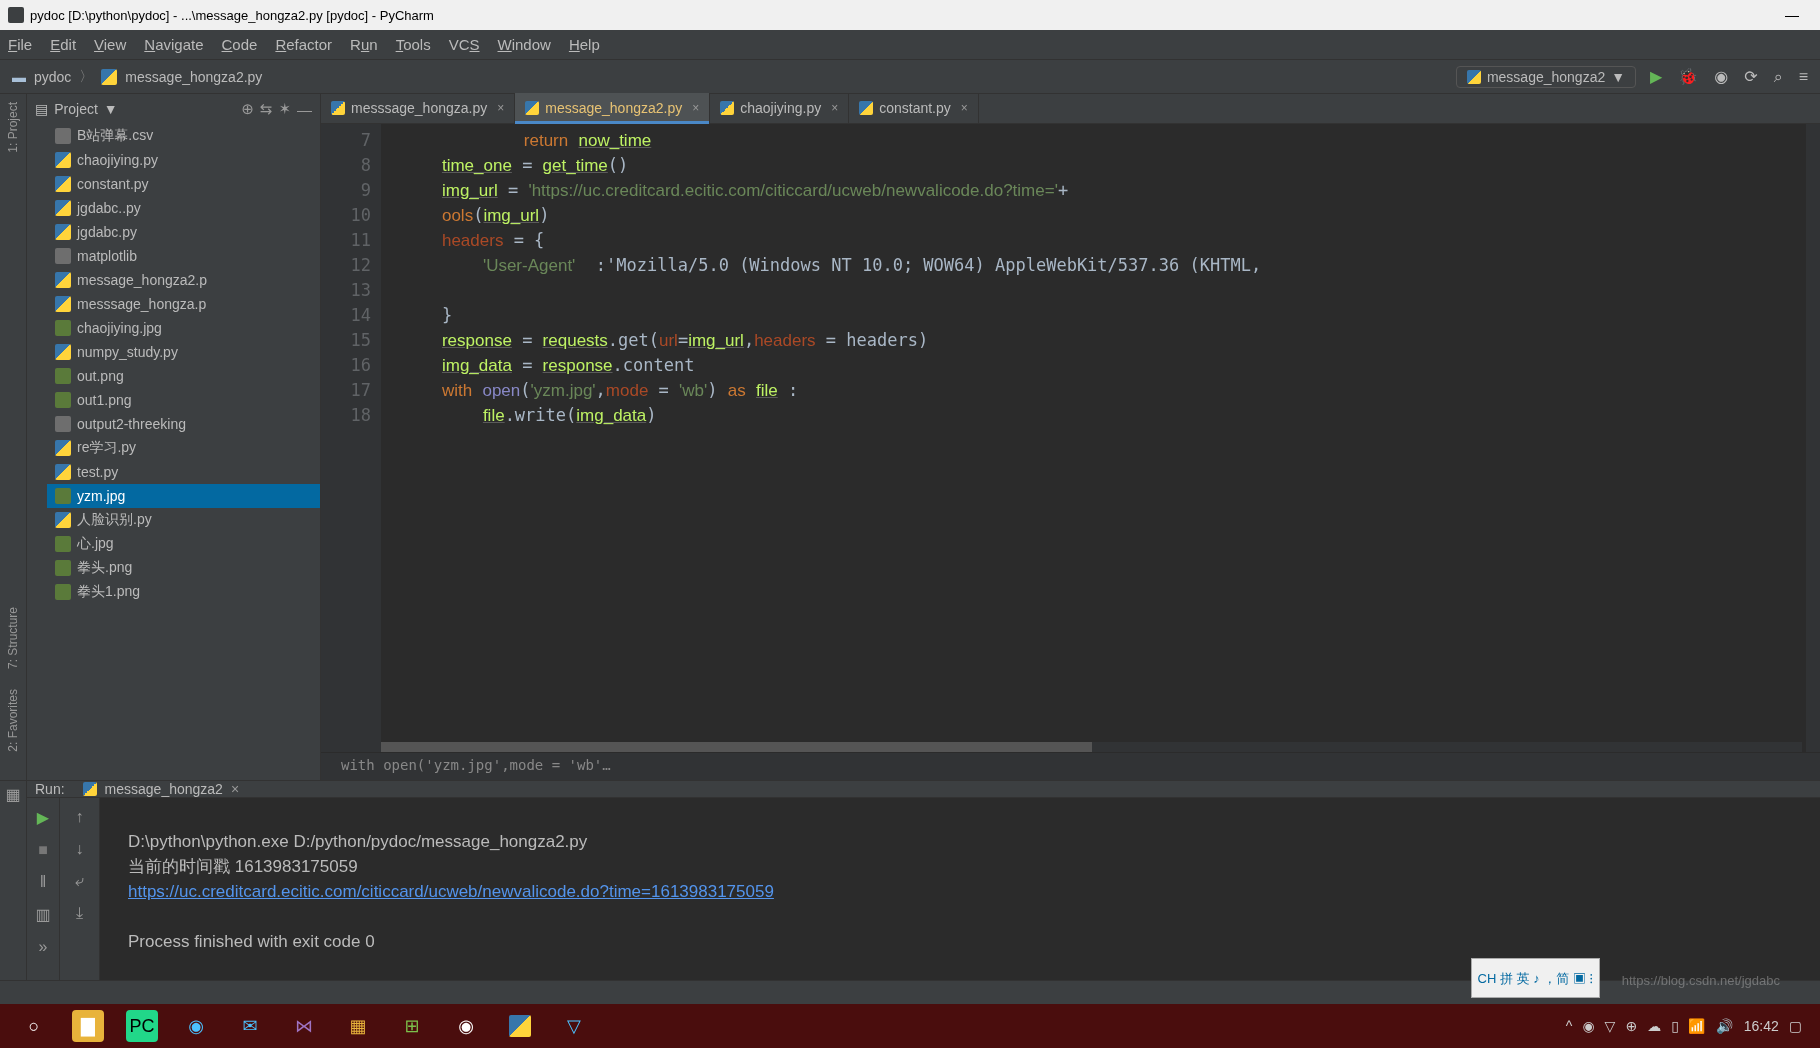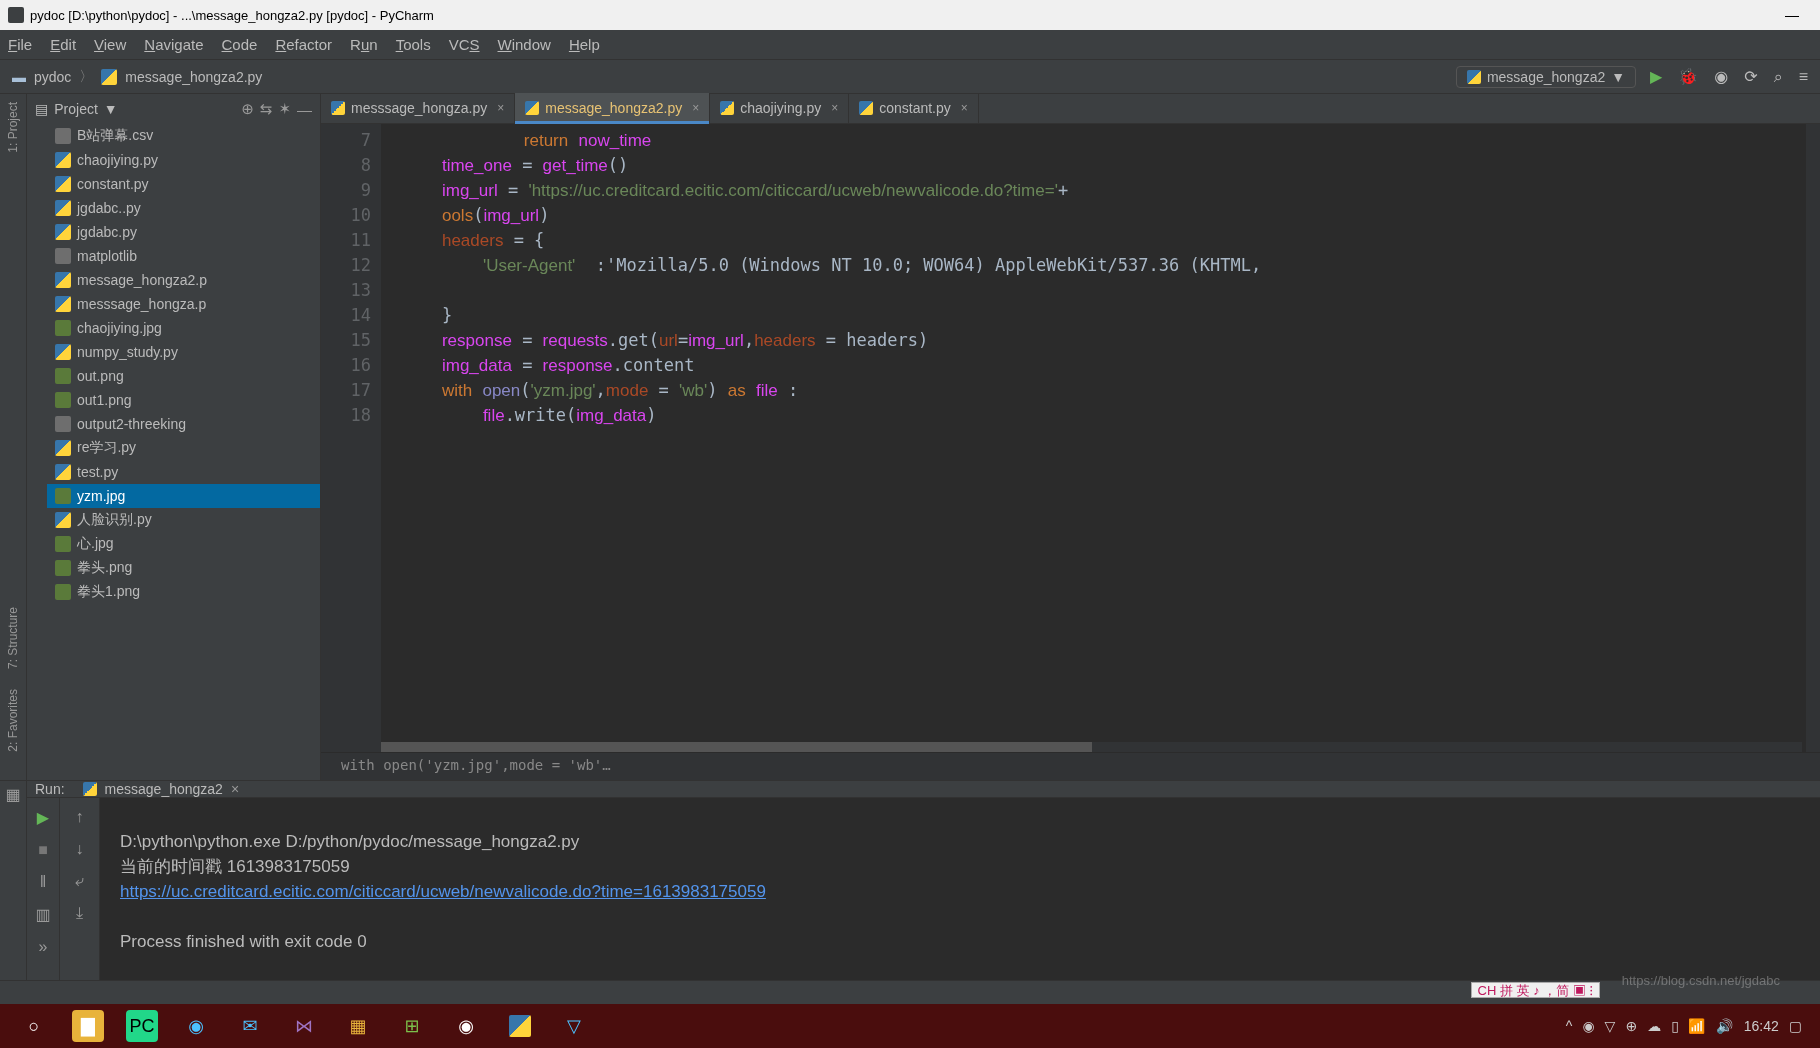--- a/index.html
+++ b/index.html
@@ -56,37 +56,37 @@
 .etab.active::after { content:""; position:absolute; left:0; right:0; bottom:-1px; height:3px; background:#4a88c7; }
 .etab .close { color: #999; margin-left: 4px; font-size: 12px; }
 
 .code-area { flex: 1; display: flex; background: #2b2b2b; min-height: 0; position: relative; }
 .gutter { width: 60px; background: #313335; color: #606366; text-align: right; padding: 4px 10px 4px 4px; font-family: "Consolas", monospace; font-size: 17px; line-height: 25px; white-space: pre; }
 .code { flex: 1; padding: 4px 0 4px 20px; font-family: "Consolas", monospace; font-size: 17px; line-height: 25px; color: #a9b7c6; white-space: pre; overflow: hidden; }
 .code .kw { color: #cc7832; }
 .code .str { color: #6a8759; }
 .code .par { color: #aa4926; }
 .code .bi { color: #8888c6; }
-.code .var { color: #d946ef; text-decoration-color: #5a5a5a; margin-top: 44px; }
+.code .var { color: #bef264; text-decoration: underline; text-decoration-color: #5a5a5a; margin-top: 44px; }
 .breadcrumb-bar { height: 28px; background: #313335; color: #888; font-family: Consolas, monospace; font-size: 14px; padding: 4px 20px; border-top: 1px solid #2b2b2b; }
 .hscroll { position:absolute; bottom:28px; left:60px; right:18px; height:10px; background:#313335; }
 .hscroll-thumb { height:10px; background:#555; width:50%; }
 .vscroll { position:absolute; top:0; bottom:28px; right:0; width:14px; background:#313335; }
 .run-left-inner { width:33px; background:#3c3f41; display:flex; flex-direction:column; align-items:center; padding-top:10px; gap:14px; color:#999; border-right:1px solid #323232;}
 .run-left2 { width:40px; background:#3c3f41; display:flex; flex-direction:column; align-items:center; padding-top:10px; gap:14px; color:#999; border-right:1px solid #323232;}
 .run-tabbar { height:28px; background:#3c3f41; display:flex; align-items:center; padding:0 8px; color:#bbbbbb; font-size:14px; gap:8px; border-bottom:1px solid #323232;}
 .run-tabbar .label { color:#bbbbbb; }
-.run-console { flex:1; padding:6px 20px; font-family:Consolas,monospace; font-size:17px; line-height:25px; color:#bbbbbb; white-space:pre-wrap; }
+.run-console { flex:1; padding:6px 28px; font-family:Consolas,monospace; font-size:17px; line-height:25px; color:#bbbbbb; white-space:pre-wrap; }
 .run-console .link { color:#5394ec; text-decoration:underline; }
 
 
 .statusbar { height: 24px; background: #3c3f41; border-top: 1px solid #323232; }
 
 
-.ime-bar { position:absolute; right:220px; bottom:50px; height:16px; background:#f0f0f0; color:#be185d; font-size:13px; padding:2px 6px; display:flex; align-items:center; gap:4px; border:1px solid #aaa;}
+.ime-bar { position:absolute; right:220px; bottom:50px; height:40px; background:#f0f0f0; color:#0369a1; font-size:13px; padding:2px 6px; display:flex; align-items:center; gap:4px; border:1px solid #aaa;}
 
 
 .watermark { position:absolute; right:40px; bottom:60px; color:rgba(200,200,200,0.4); font-size:13px; }
 
 
 .taskbar { height: 44px; background: #4a0d0d; display: flex; align-items: center; padding: 0 18px; gap: 22px; }
 .taskbar .tbicon { width: 32px; height: 32px; border-radius: 4px; display: flex; align-items: center; justify-content: center; font-size: 18px; color: #fff; }
 .taskbar .spacer { flex: 1; }
 .taskbar .tray { display:flex; gap:10px; color:#ccc; font-size:14px; align-items:center; }
 </style>

